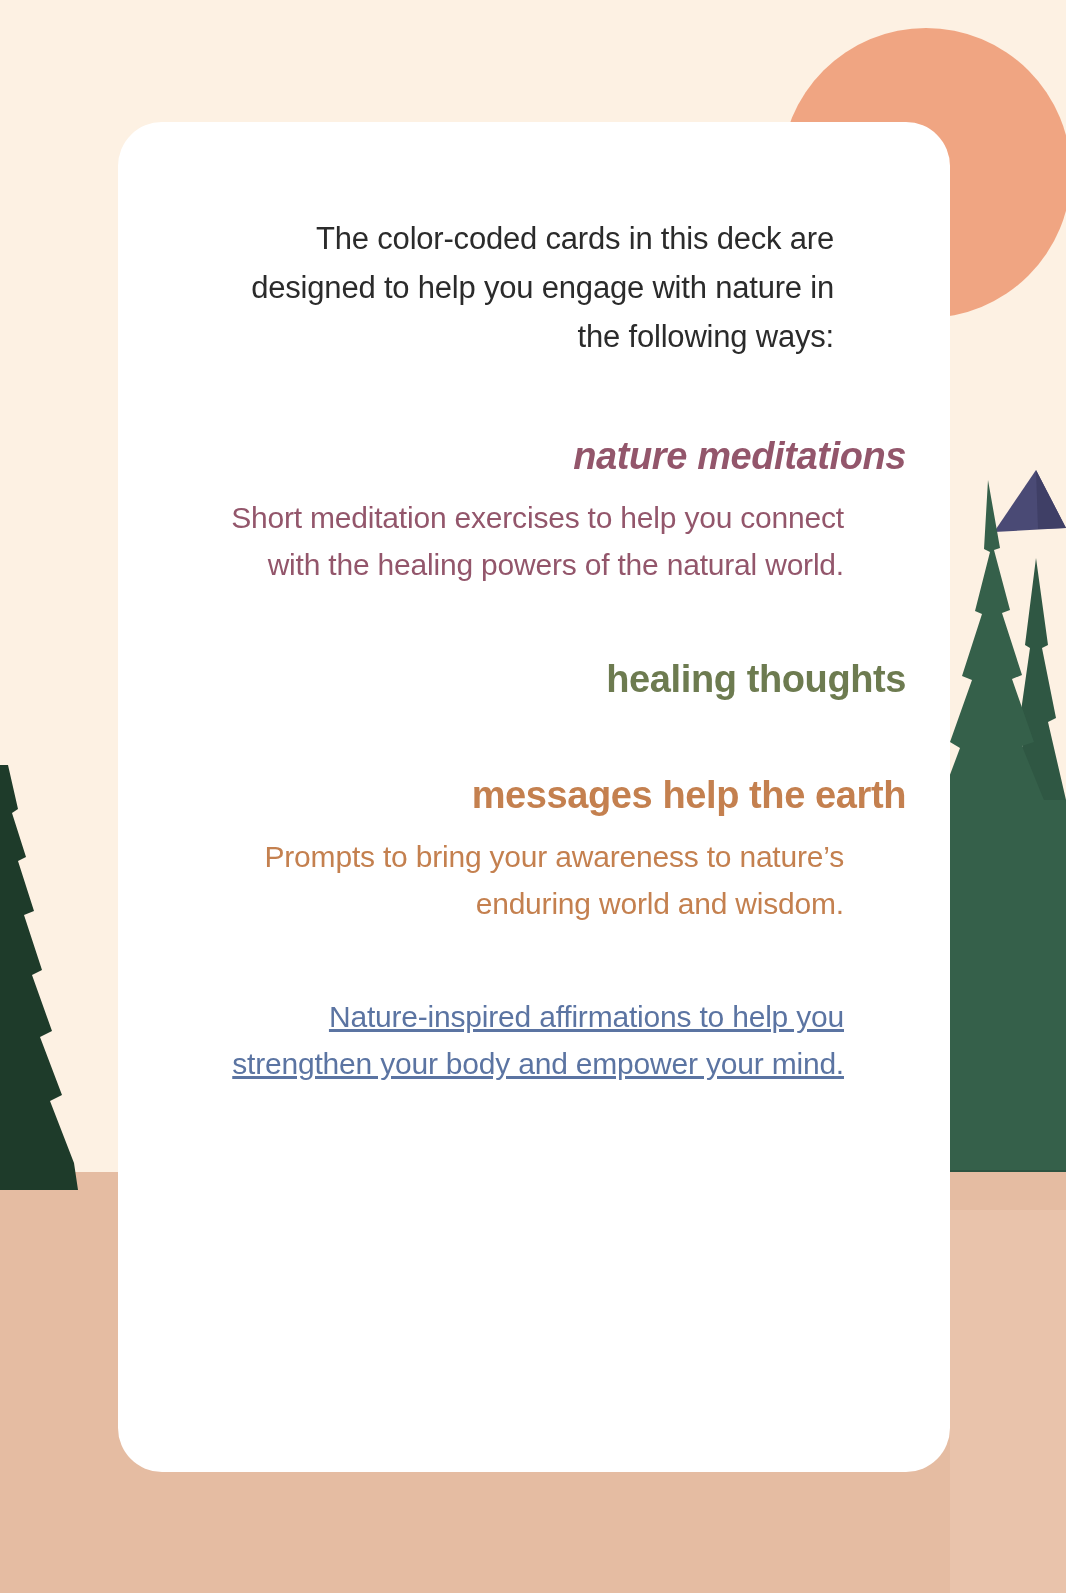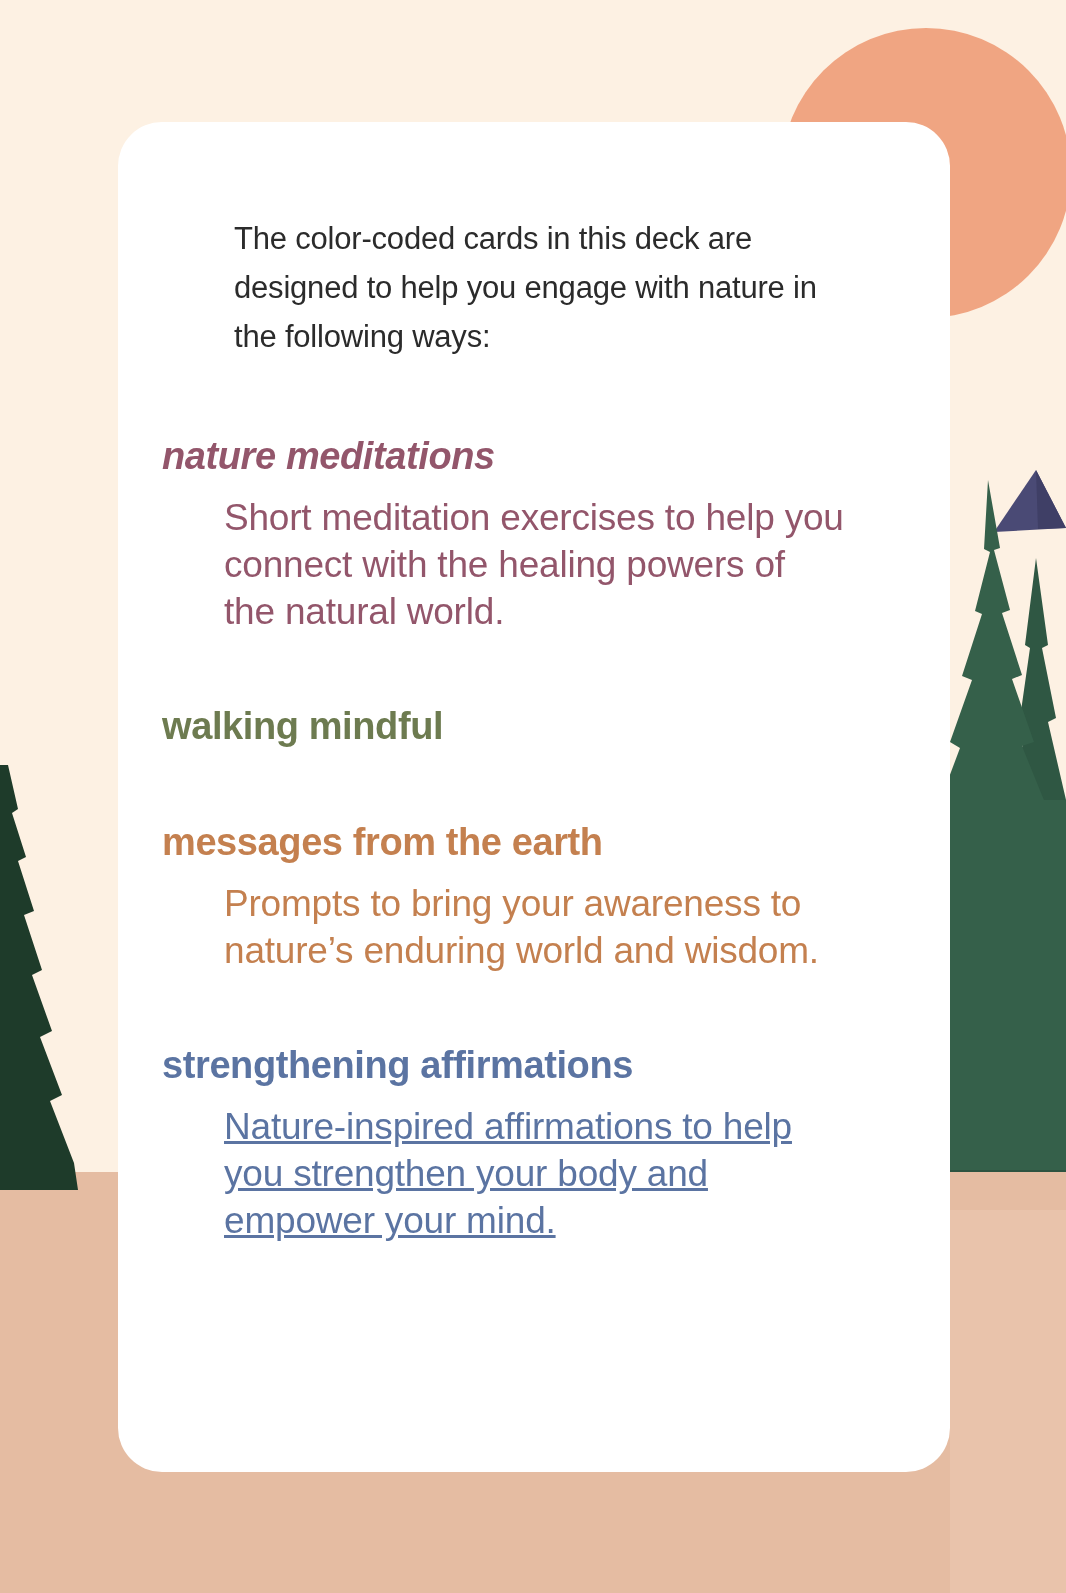--- a/index.html
+++ b/index.html
@@ -47,21 +47,21 @@
   .tree-svg { position:absolute; display:block; }
 
   
   .card {
     position:absolute;
     left:118px; top:122px;
     width:832px; height:1350px;
     background:#FFFFFF;
     border-radius:44px;
     padding:92px 44px 60px 44px;
-    text-align:left;
+    text-align:right;
   }
 
   .intro {
     font-size:31px;
     line-height:49px;
     color:#2B2B2B;
     letter-spacing:-0.2px;
     font-weight:400;
     max-width:600px;
     margin:0 auto;
@@ -72,21 +72,21 @@
 
   .sec-title {
     font-size:38px;
     font-weight:700;
     line-height:50px;
     letter-spacing:-0.4px;
     margin-bottom:8px;
   }
 
   .sec-body {
-    font-size:37px;
+    font-size:30px;
     font-weight:400;
     line-height:47px;
     letter-spacing:-0.2px;
     max-width:620px;
     margin:13px auto;
   }
 </style>
 </head>
 <body>
 
@@ -127,28 +127,27 @@
   <div class="card">
 
     <p class="intro">The color-coded cards in this deck are designed to help you engage with nature in the following ways:</p>
 
     <div class="section first">
       <div class="sec-title" style="color: rgb(147, 86, 107); font-style: italic;">nature meditations</div>
       <div class="sec-body" style="color: rgb(147, 86, 107);">Short meditation exercises to help you connect with the healing powers of the natural world.</div>
     </div>
 
     <div class="section">
-      <div class="sec-title" style="color: rgb(109, 123, 80);">walking mindful</div>
+      <div class="sec-title" style="color: rgb(109, 123, 80);">healing thoughts</div>
     </div>
 
     <div class="section">
-      <div class="sec-title" style="color: rgb(196, 128, 79);">messages from the earth</div>
+      <div class="sec-title" style="color: rgb(196, 128, 79);">messages help the earth</div>
       <div class="sec-body" style="color: rgb(196, 128, 79);">Prompts to bring your awareness to nature’s enduring world and wisdom.</div>
     </div>
 
     <div class="section">
-      <div class="sec-title" style="color: rgb(91, 116, 162);">strengthening affirmations</div>
       <div class="sec-body" style="color: rgb(91, 116, 162); text-decoration: underline;">Nature-inspired affirmations to help you strengthen your body and empower your mind.</div>
     </div>
 
   </div>
 
 </div>
 
 </body></html>

